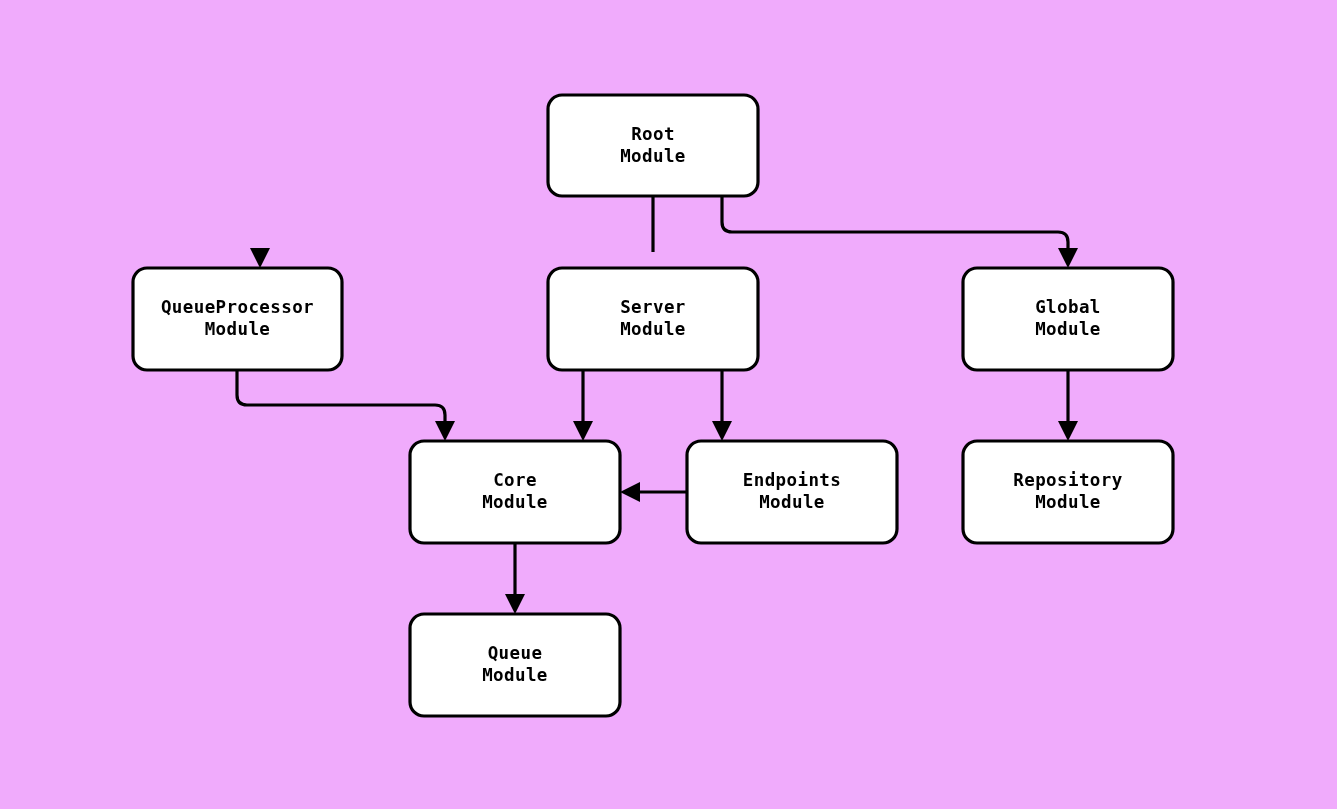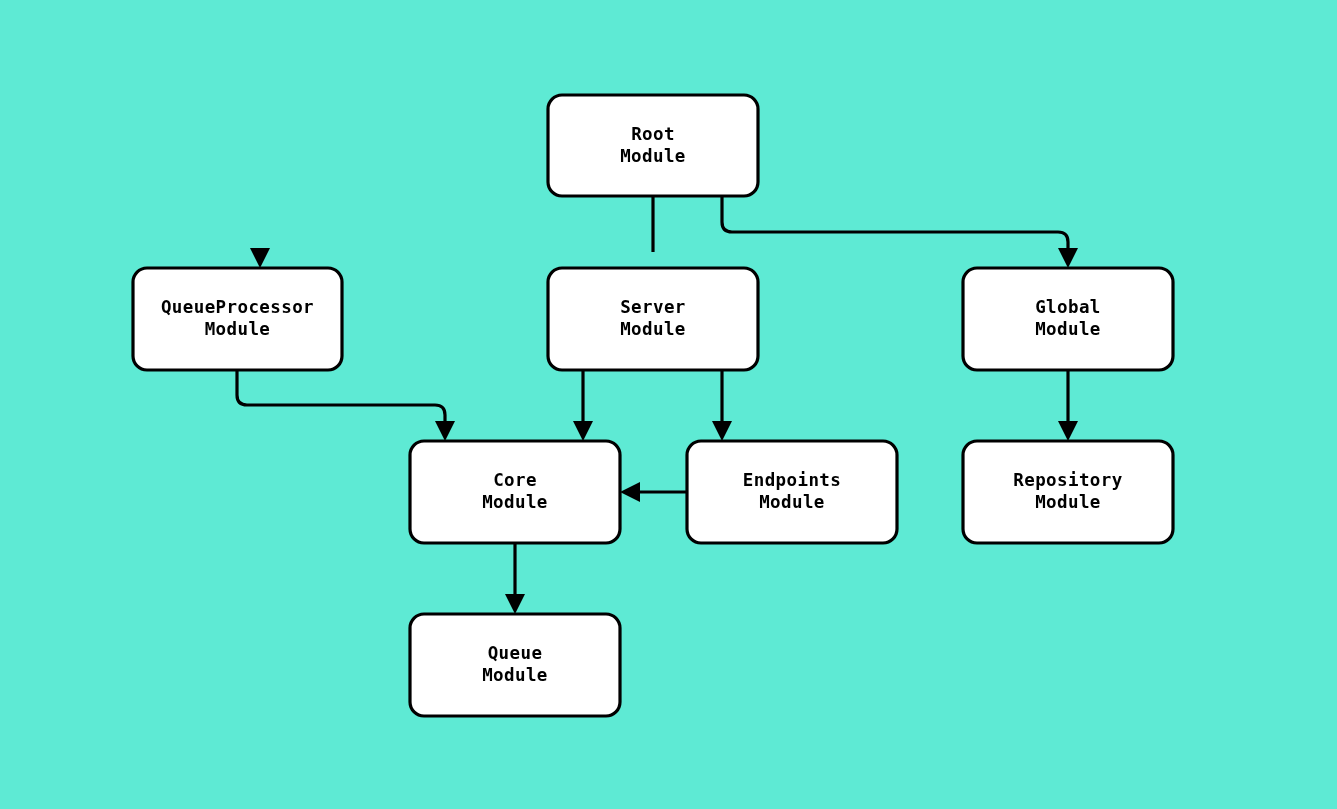--- a/index.html
+++ b/index.html
@@ -11,21 +11,21 @@
   body {
     width: 1337px;
     height: 809px;
     overflow: hidden;
     font-family: "DejaVu Sans Mono", "Liberation Mono", monospace;
   }
   #diagram-root {
     position: relative;
     width: 1337px;
     height: 809px;
-    background: #5eead4;
+    background: #f0abfc;
   }
   svg#diagram-svg {
     display: block;
     width: 1337px;
     height: 809px;
   }
   .node-box {
     fill: #ffffff;
     stroke: #000000;
     stroke-width: 3.2;

